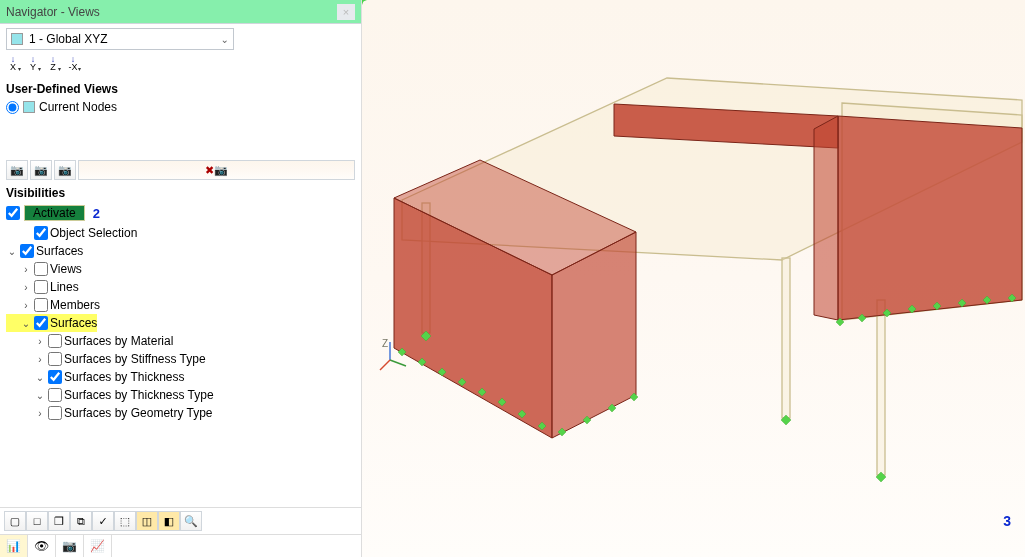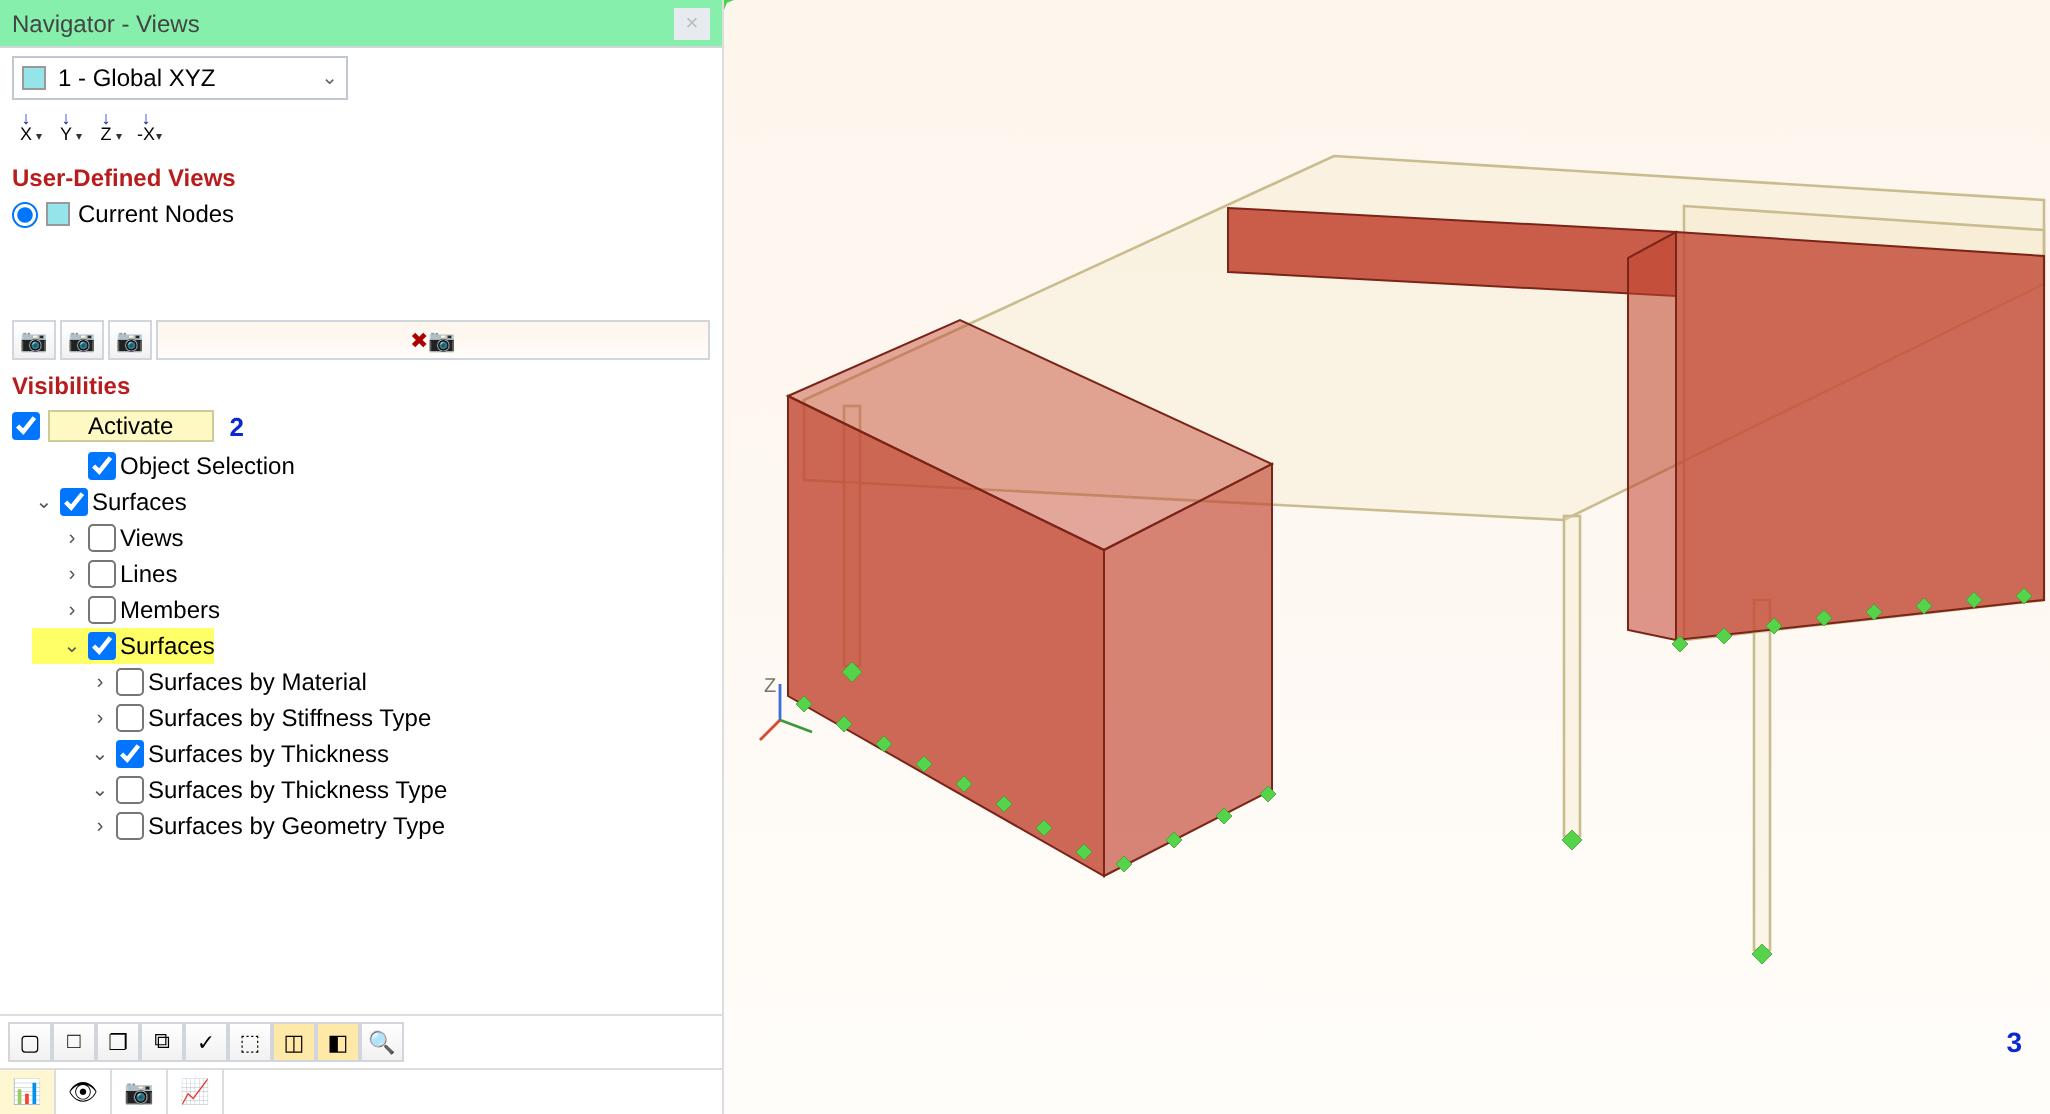--- a/index.html
+++ b/index.html
@@ -4,44 +4,44 @@
 <style>
 * { box-sizing: border-box; margin: 0; padding: 0; font-family: "Segoe UI", Tahoma, sans-serif; }
 body { width: 1025px; height: 557px; display: flex; background: #fff; font-size: 12px; overflow: hidden; }
 
 
 .left { width: 362px; height: 100%; border-right: 1px solid #ddd; display: flex; flex-direction: column; position: relative; }
 
 .titlebar { height: 24px; background: #86efac; border-bottom: 1px solid #d0d6dc; display: flex; align-items: center; padding: 0 6px; font-size: 12px; color: #444; }
 .titlebar .close { margin-left: auto; width: 18px; height: 16px; background: #e7eaee; display: flex; align-items: center; justify-content: center; color: #bbb; font-size: 11px; }
 
-.dropdown { margin: 4px 12px 4px 6px; height: 22px; border: 1px solid #c2c8cf; display: flex; align-items: center; padding: 0 4px; background: #fff; width: 168px; }
+.dropdown { margin: 4px 12px 4px 6px; height: 22px; border: 1px solid #c2c8cf; display: flex; align-items: center; padding: 0 4px; background: #fff; width: 228px; }
 .dropdown .swatch { width: 12px; height: 12px; background: #95e4ea; margin-right: 6px; border: 1px solid #999; }
 .dropdown .chev { margin-left: auto; color: #666; font-size: 10px; }
 
 .axis-toolbar { display: flex; gap: 0; padding: 0 3px 4px 3px; align-items: center; }
 .axis-btn { width: 20px; height: 20px; border: 1px solid transparent; display: flex; flex-direction: column; align-items: center; justify-content: center; font-size: 9px; position: relative; }
 .axis-btn .arrow { color: #2030b0; font-size: 9px; line-height: 6px; }
 .axis-btn .lbl { font-size: 9px; color: #000; }
 .axis-btn .dot { position: absolute; bottom: 1px; right: 1px; font-size: 6px; color: #333; }
 
-.section-title { color: #b91c1c; font-weight: 600; font-size: 12px; padding: 4px 6px 2px 6px; }
+.section-title { color: #000000; font-weight: 600; font-size: 12px; padding: 4px 6px 2px 6px; }
 
 .radio-row { display: flex; align-items: center; padding: 2px 6px; gap: 4px; }
 .radio-row input { margin: 0; }
 .radio-row .swatch { width: 12px; height: 12px; background: #95e4ea; border: 1px solid #999; }
 
 .view-row { display: flex; gap: 2px; padding: 4px 6px 2px 6px; align-items: center; margin-top: 40px; }
 .cam-btn { width: 22px; height: 20px; border: 1px solid #d0d6dc; background: linear-gradient(#fff,#f1f1f1); display: flex; align-items: center; justify-content: center; font-size: 11px; }
 .cam-btn.right { margin-left: auto; color: #a00; }
 
 .activate-row { display: flex; align-items: center; padding: 3px 6px; gap: 4px; }
-.activate-row label { background: #fef9c3; padding: 0 19px; border: 1px solid #cc9; }
-
-.tree-wrap { flex: 1; overflow-y: auto; overflow-x: hidden; padding: 0 4px 0 16px; position: relative; }
+.activate-row label { background: #15803d; padding: 0 8px; border: 1px solid #cc9; }
+
+.tree-wrap { flex: 1; overflow-y: auto; overflow-x: hidden; padding: 0 4px 0 6px; position: relative; }
 .tree-wrap::-webkit-scrollbar { width: 16px; }
 .tree-wrap::-webkit-scrollbar-track { background: #f0f0f0; }
 .tree-wrap::-webkit-scrollbar-thumb { background: #c0c0c0; border: 1px solid #999; }
 
 .tree { list-style: none; }
 .tree li { list-style: none; white-space: nowrap; overflow: hidden; }
 .row { display: flex; align-items: center; height: 18px; gap: 2px; }
 .exp { width: 12px; text-align: center; color: #555; font-size: 10px; user-select: none; }
 .cb { width: 14px; height: 14px; }
 .row .swatch2 { width: 12px; height: 12px; border: 1px solid #888; margin-right: 2px; }

